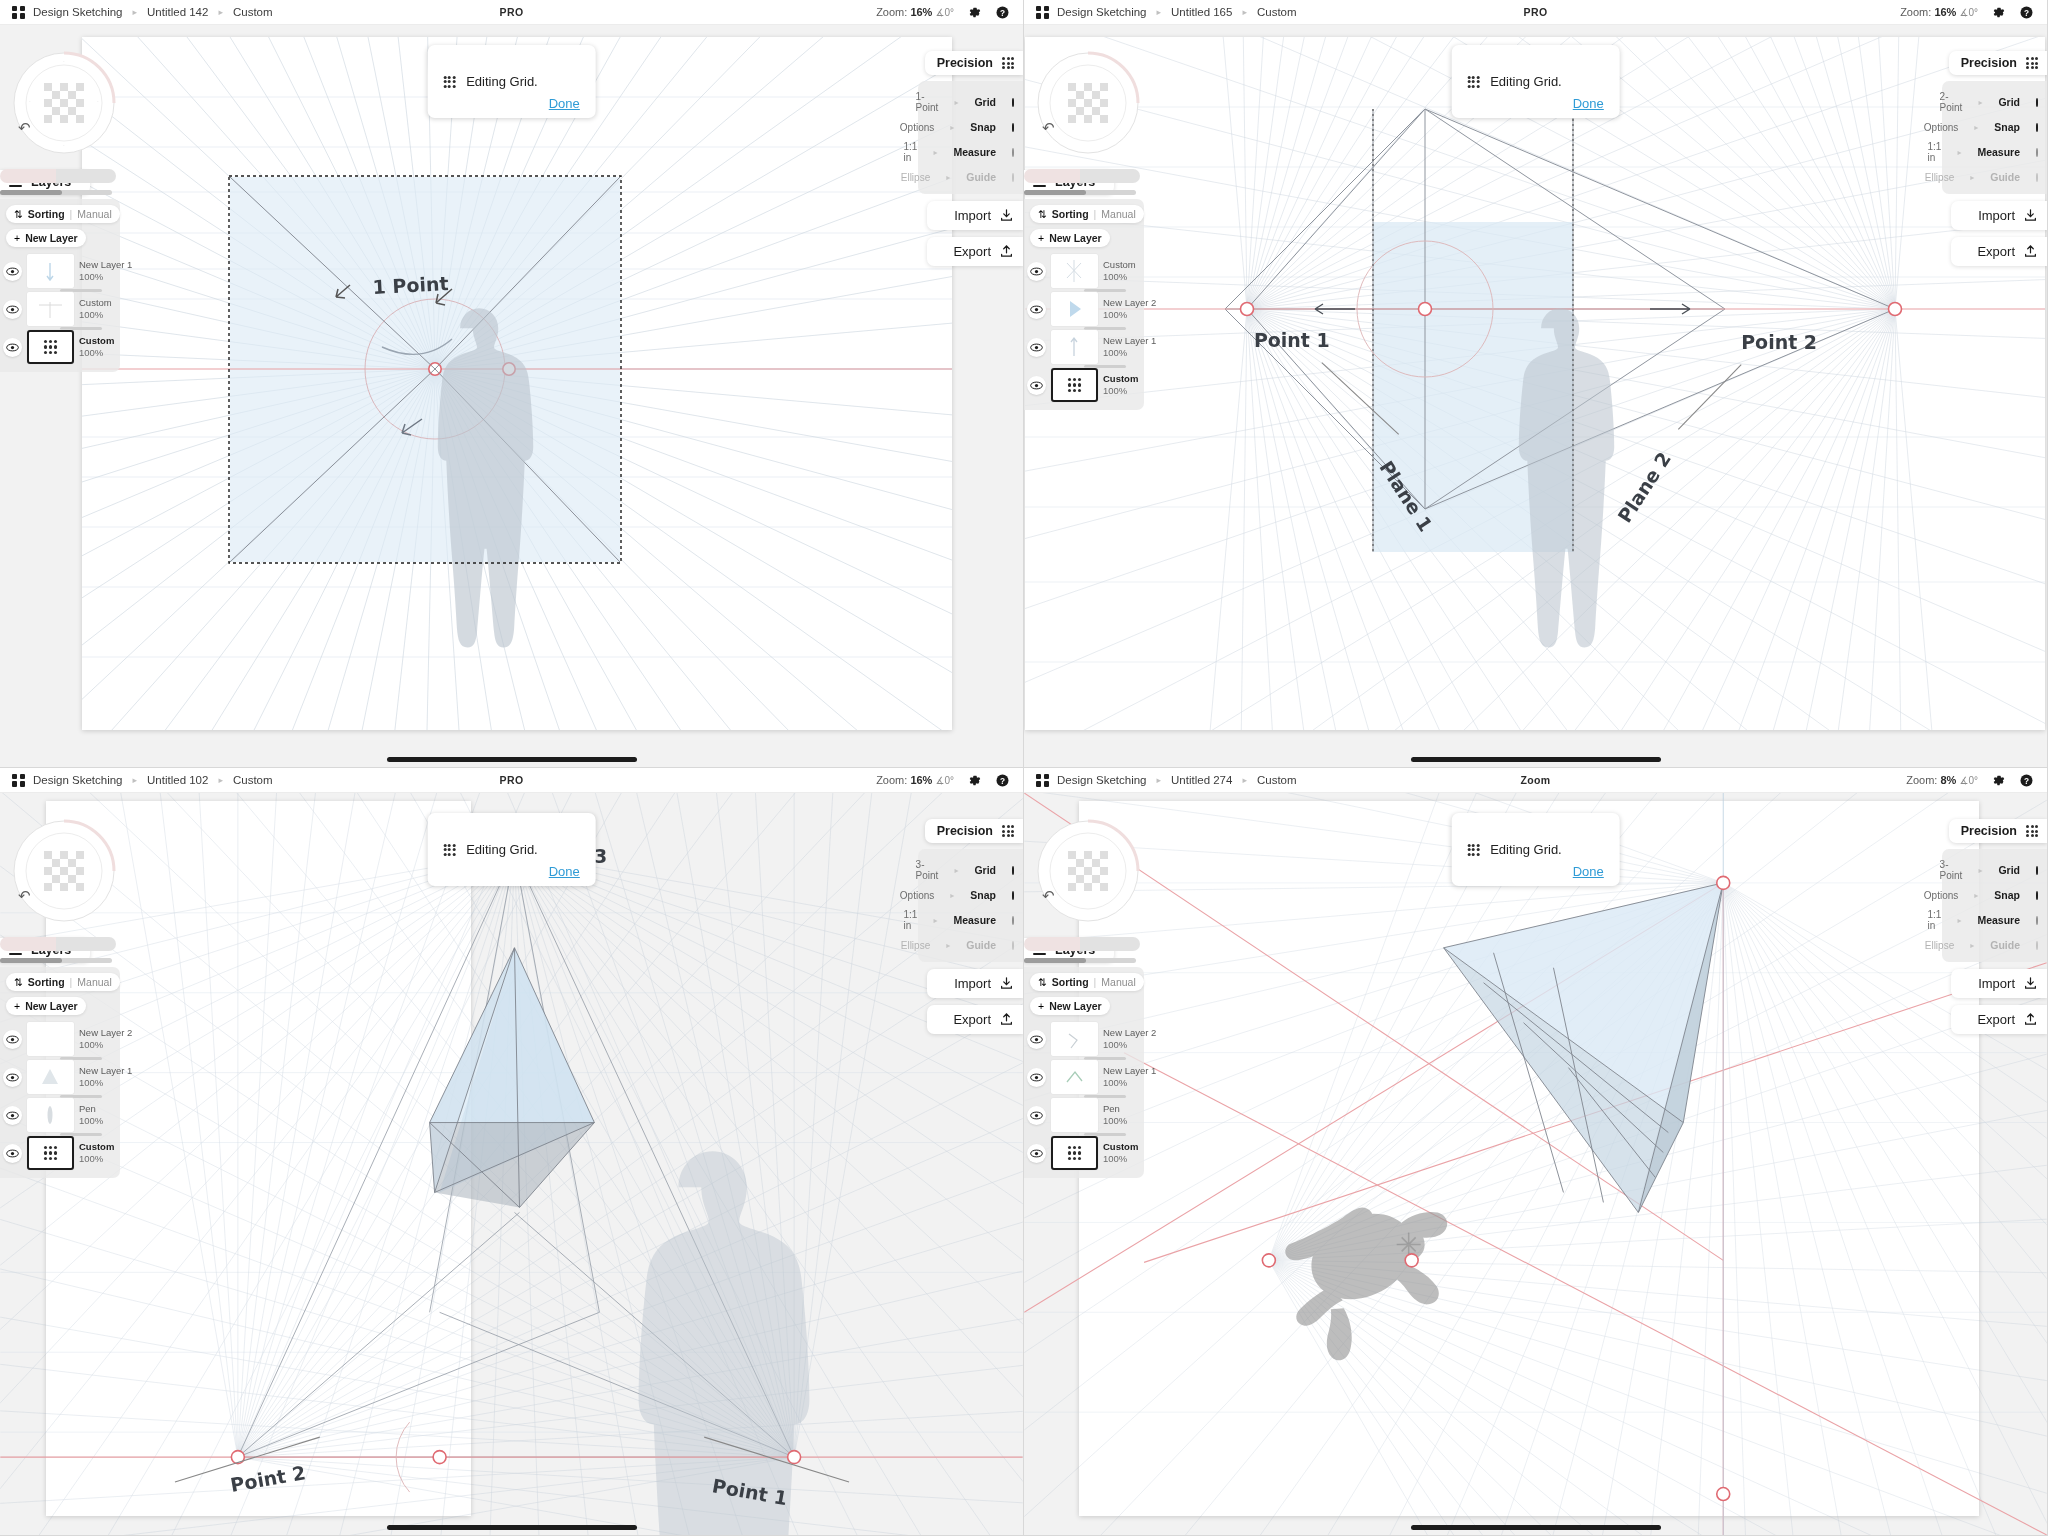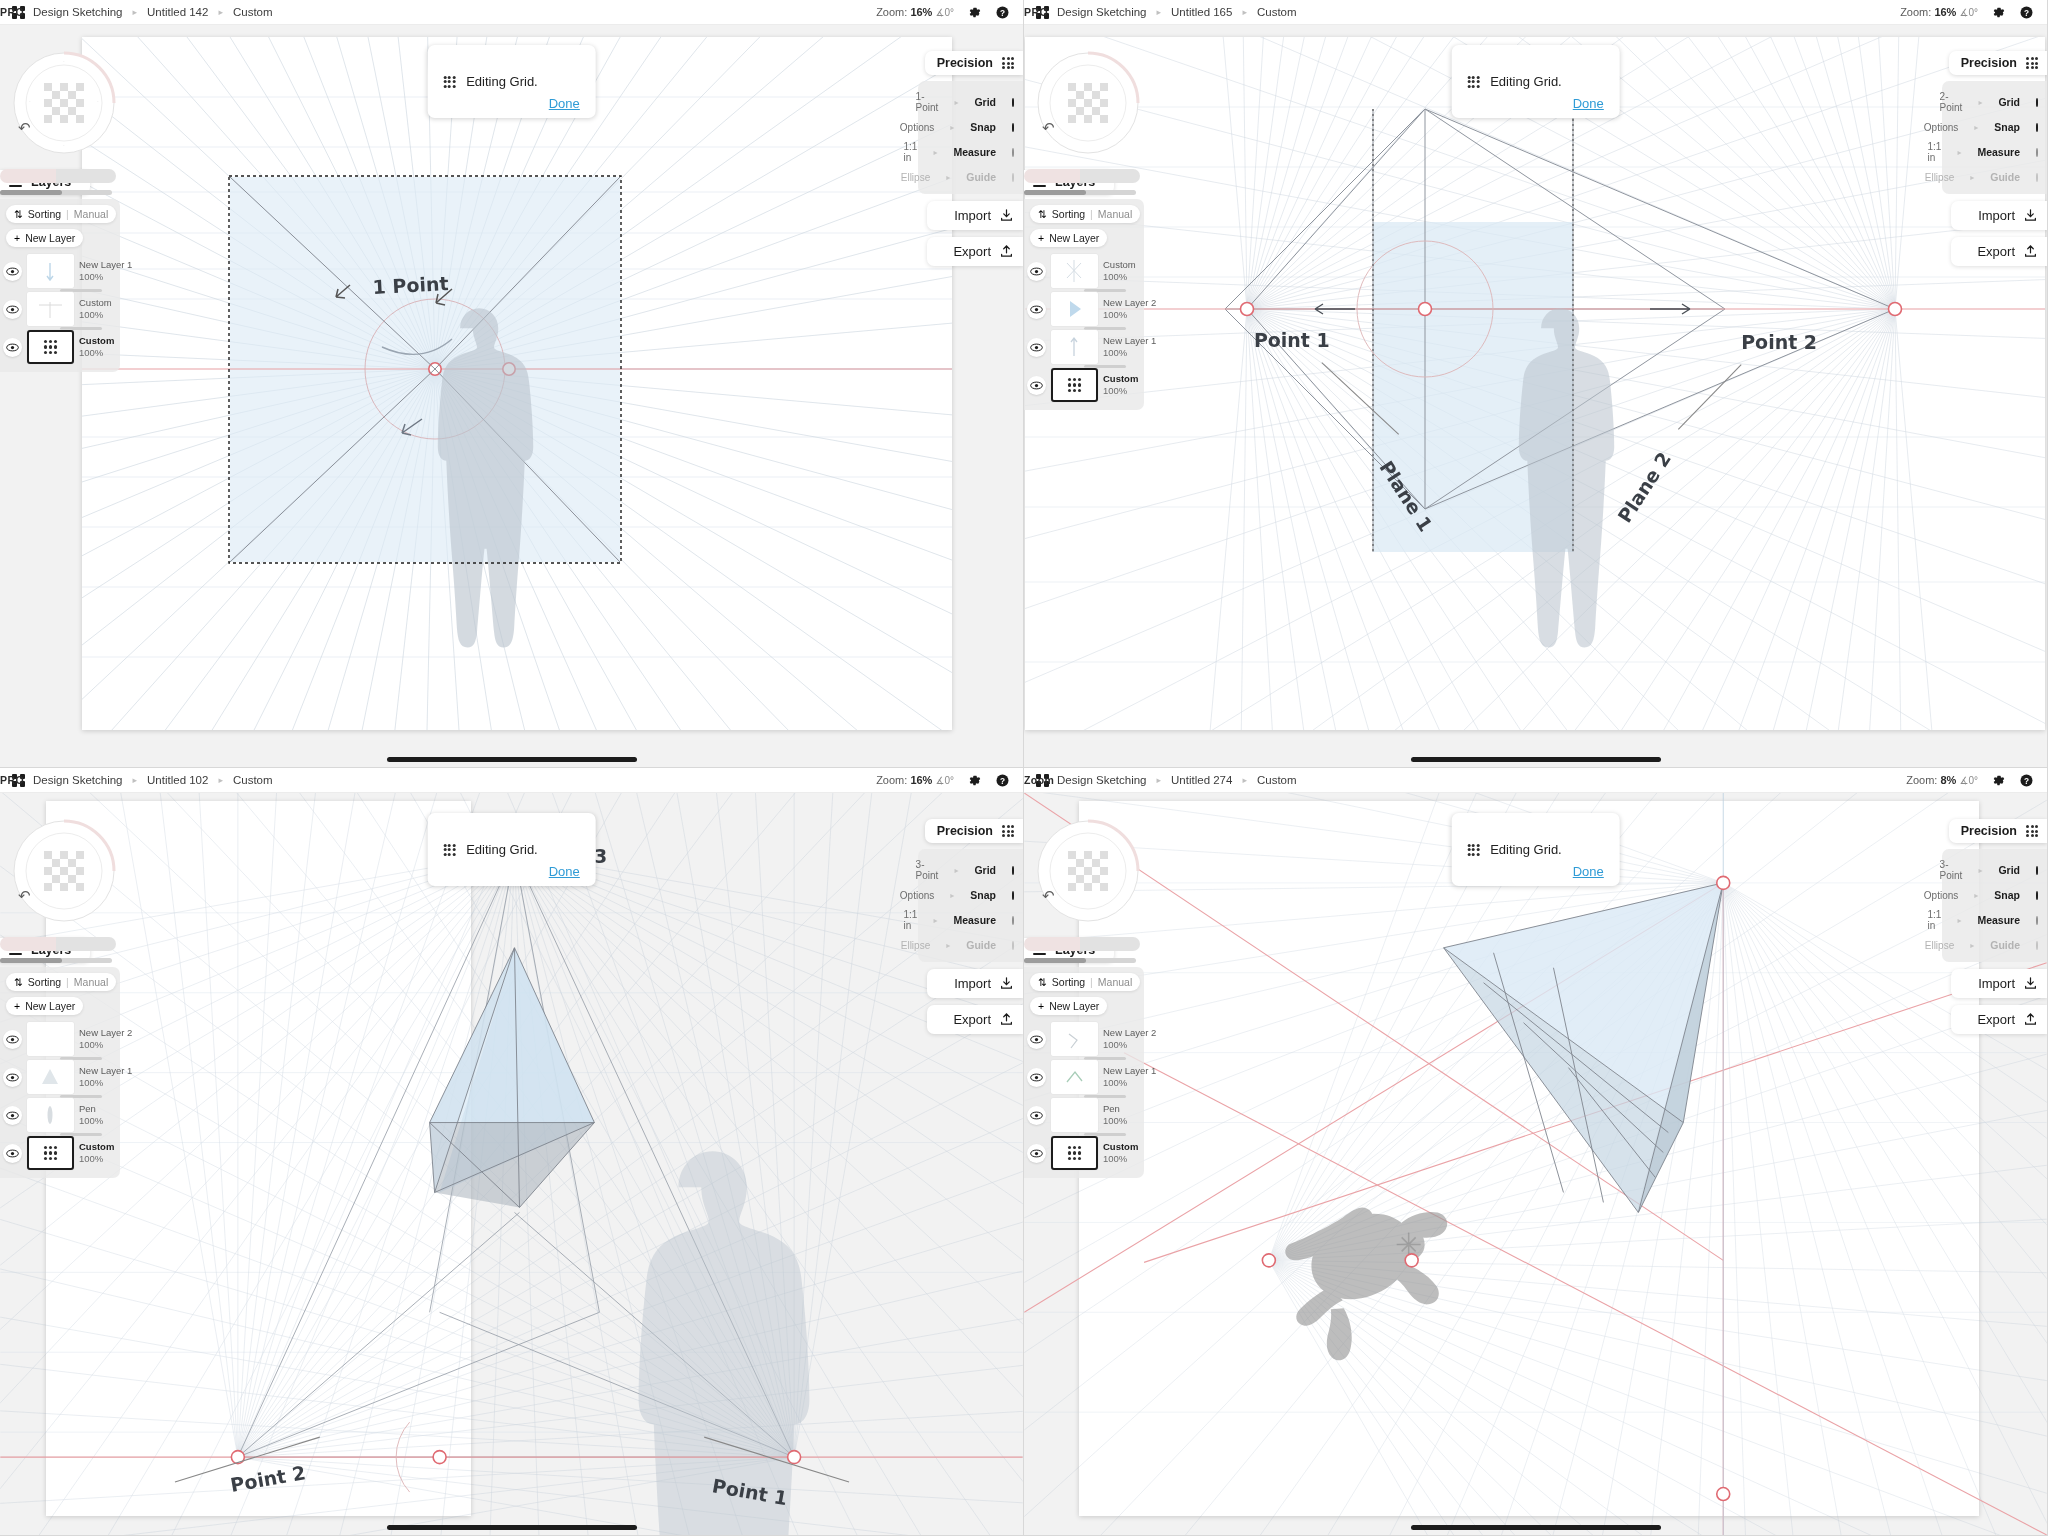--- a/index.html
+++ b/index.html
@@ -17,21 +17,21 @@
   .topbar{ position:absolute; left:0; top:0; width:100%; height:25px;
     background:#ffffff; display:flex; align-items:center;
     font-size:11.5px; color:#4a4a4a; z-index:40;
     border-bottom:1px solid #ececec; }
   .tb-left{ display:flex; align-items:center; gap:8px; padding-left:12px; }
   .appgrid{ width:13px; height:13px; display:grid;
     grid-template-columns:1fr 1fr; grid-template-rows:1fr 1fr; gap:2.5px; }
   .appgrid i{ background:#1d1d1d; border-radius:1px; display:block; }
   .crumb{ color:#3c3c3c; }
   .crumb-sep{ color:#c0c0c0; font-size:9px; padding:0 2px; }
-  .tb-center{ position:absolute; left:0; right:0; 
+  .tb-center{ position:absolute; left:0; right:0; text-align:center;
     font-weight:bold; font-size:10.5px; color:#2b2b2b; letter-spacing:.4px;
     pointer-events:none; }
   .tb-right{ margin-left:auto; display:flex; align-items:center; gap:13px;
     padding-right:13px; }
   .zoomtxt{ font-size:11px; color:#5a5a5a; }
   .zoomtxt b{ color:#2b2b2b; font-weight:bold; }
   .zoomtxt .ang{ color:#8a8a8a; font-size:10px; }
   .ic{ width:15px; height:15px; display:inline-block; }
 
   
@@ -100,21 +100,21 @@
     box-shadow:0 1px 4px rgba(0,0,0,.15); }
   .lay-title span{ font-weight:bold; font-size:12.5px; color:#1c1c1c; }
   .hamb{ width:13px; height:10px; display:flex; flex-direction:column;
     justify-content:space-between; }
   .hamb i{ height:1.8px; background:#1c1c1c; border-radius:1px; display:block; }
   .lay-body{ margin-top:5px; background:rgba(233,233,233,.8);
     border-radius:0 7px 7px 0; padding:5px 0 6px 0; width:120px; }
   .chip{ background:#fff; border-radius:9px; margin:0 0 5px 6px;
     padding:3px 8px; display:inline-flex; align-items:center; gap:5px;
     font-size:10.5px; box-shadow:0 1px 3px rgba(0,0,0,.1); }
-  .chip b{ font-weight:normal; color:#1c1c1c; }
+  .chip b{ font-weight:bold; color:#1c1c1c; }
   .chip .mut{ color:#8e8e8e; }
   .chip .pipe{ color:#c9c9c9; }
   .layrow{ display:flex; align-items:center; gap:5px; padding:2px 0 2px 3px;
     position:relative; }
   .eye{ width:19px; height:19px; border-radius:50%; background:#fff;
     display:flex; align-items:center; justify-content:center; flex:0 0 19px;
     box-shadow:0 1px 2px rgba(0,0,0,.12); }
   .thumb{ width:47px; height:34px; background:#fff; border-radius:2px;
     flex:0 0 47px; position:relative; overflow:hidden;
     box-shadow:0 0 0 .5px #e3e3e3; }

